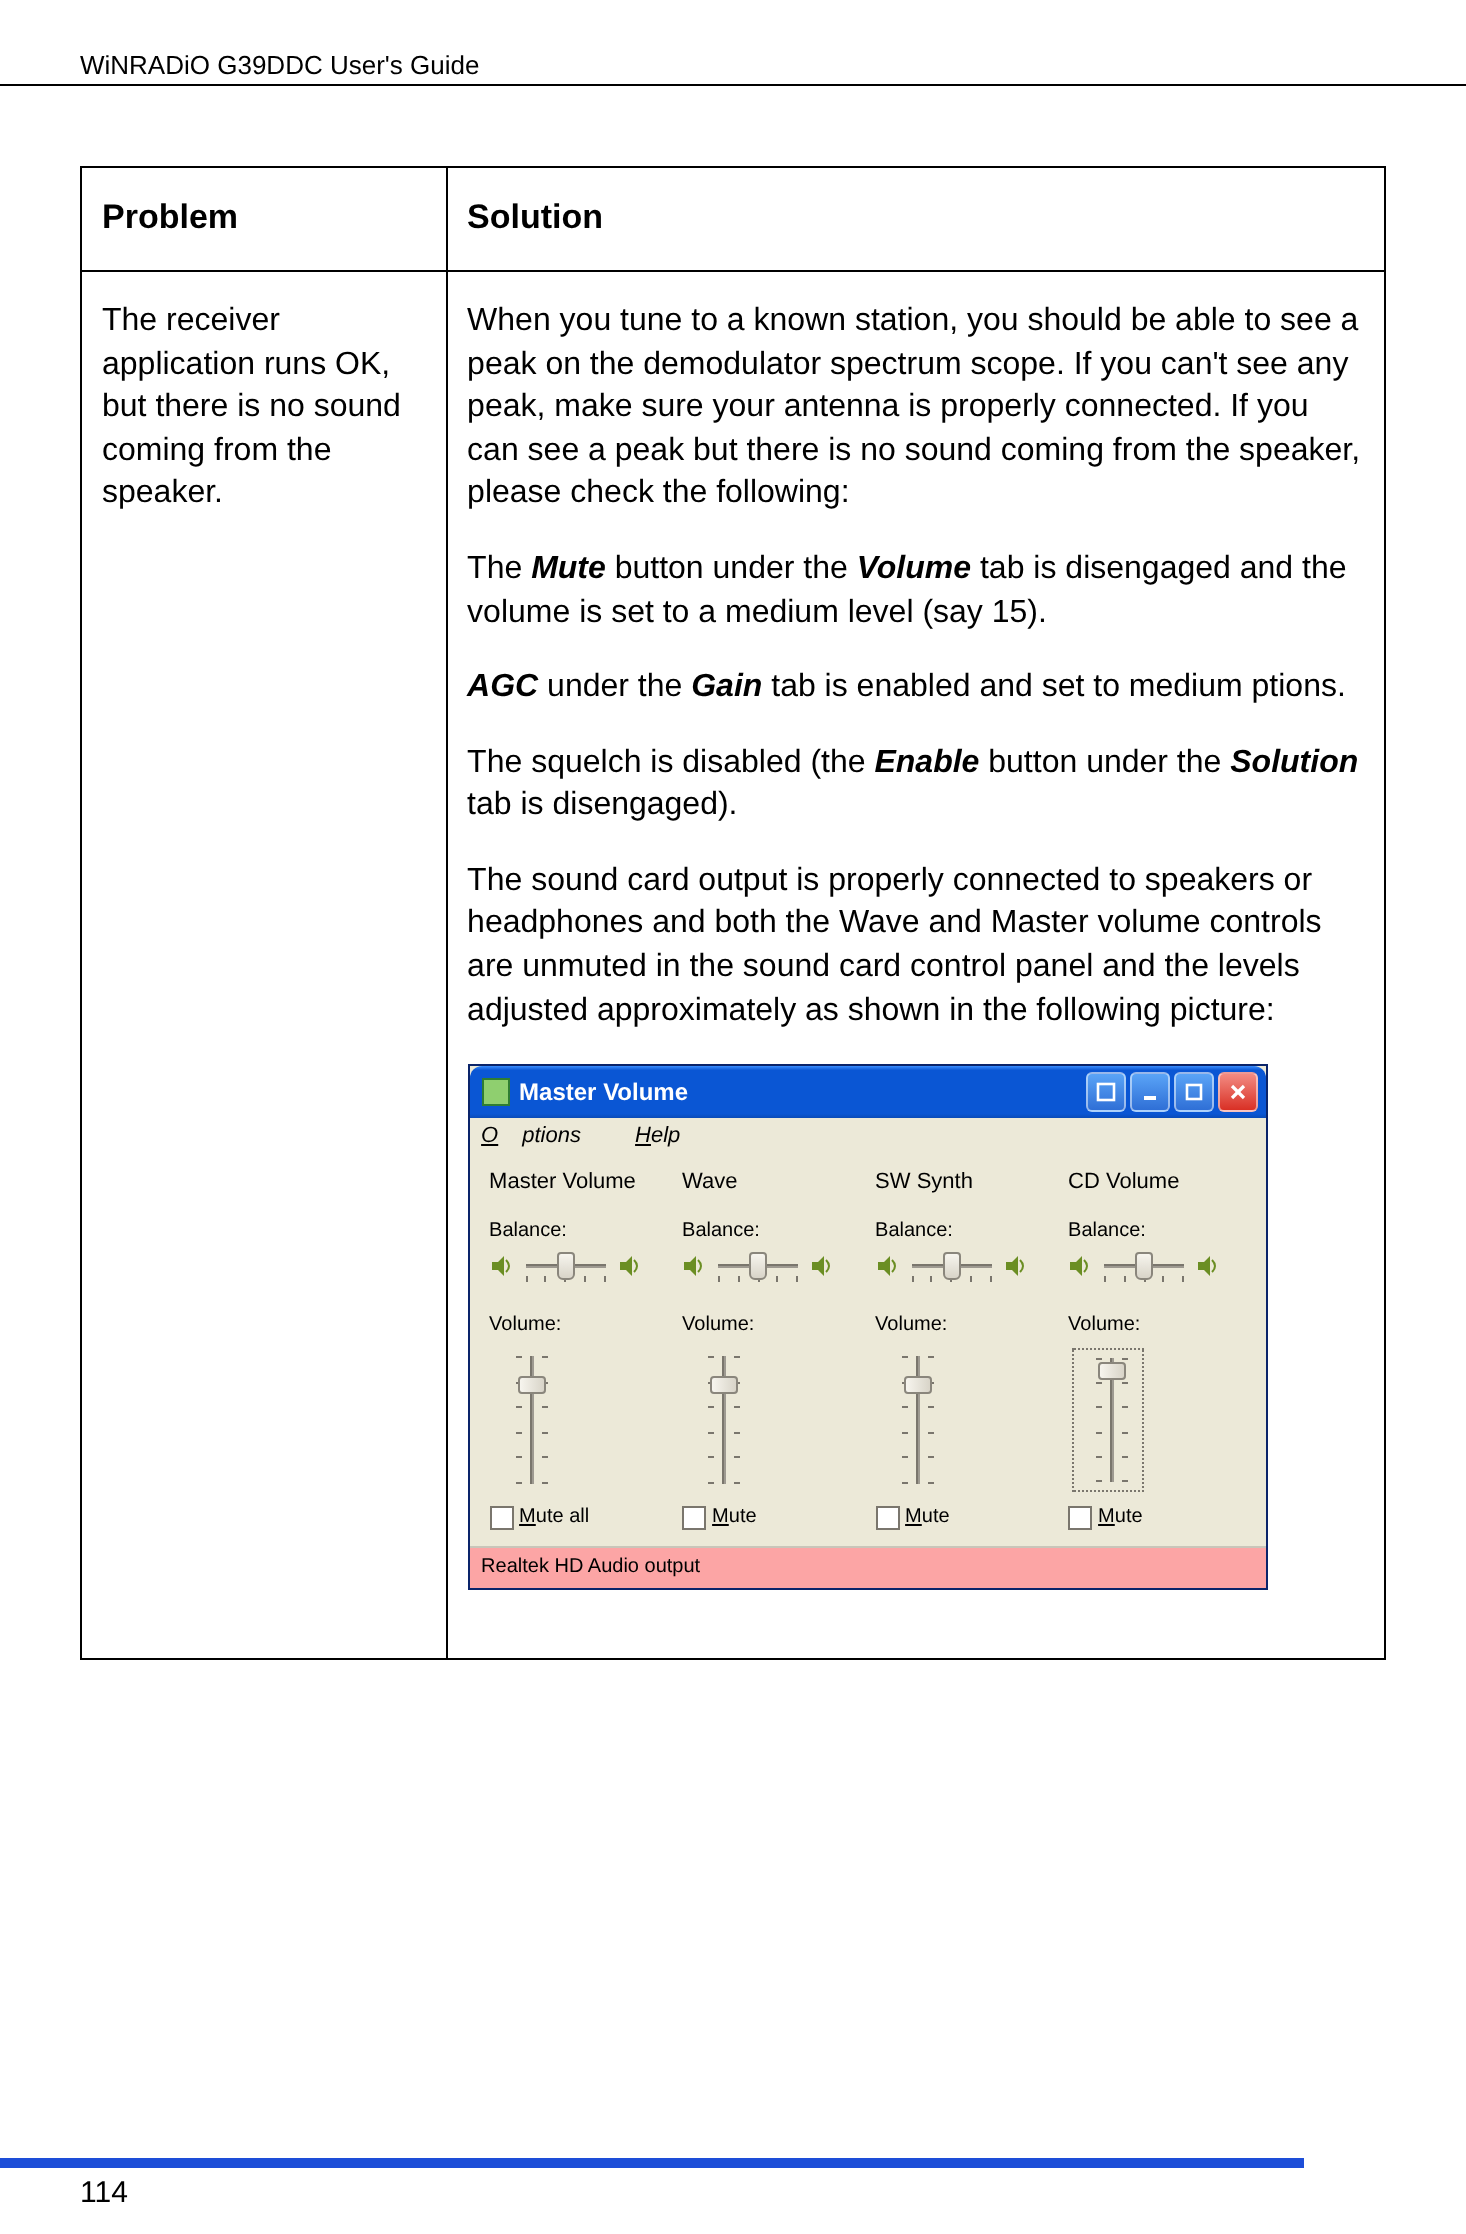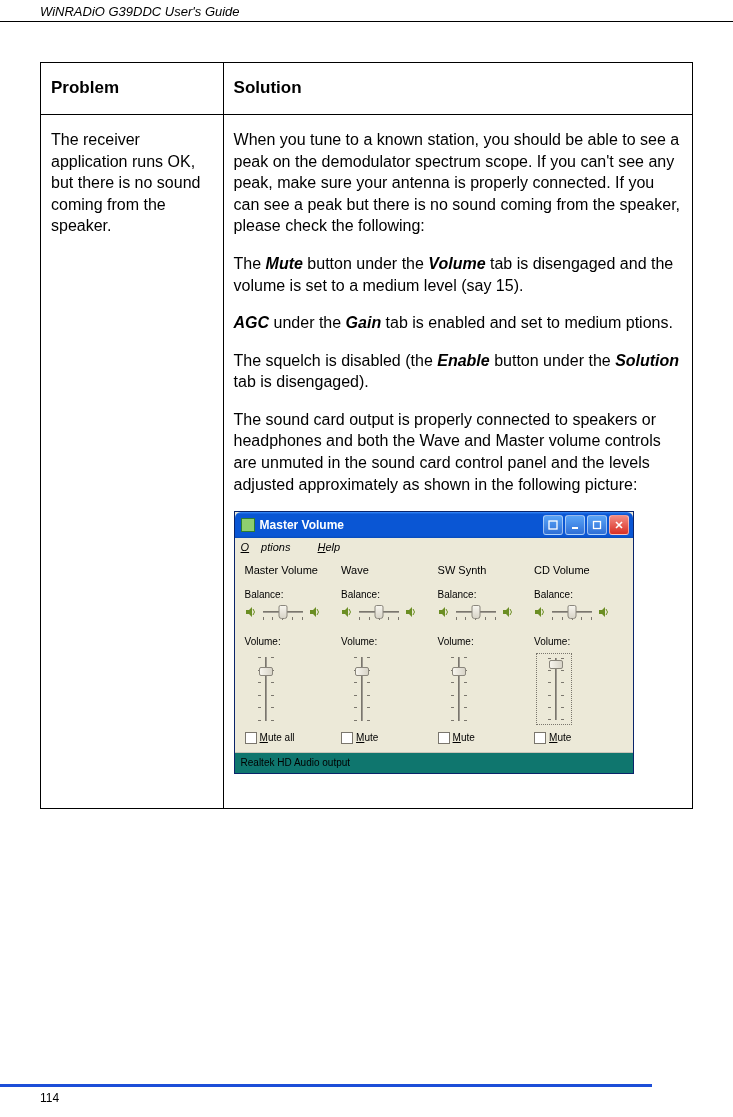--- a/index.html
+++ b/index.html
@@ -4,23 +4,22 @@
   <style>
     * { box-sizing: border-box; margin: 0; padding: 0; }
     body {
       font-family: Arial, Helvetica, sans-serif;
       background: #ffffff;
       width: 733px;
       height: 1117px;
       padding: 0;
     }
     .page-header {
-      font-style: italic;
       font-size: 13px;
-      padding: 4px 40px 2px;
+      padding: 25px 40px 2px;
       border-bottom: 1px solid #000;
     }
     .content {
       padding: 40px 40px 10px;
     }
     table.main-table {
       border-collapse: collapse;
       width: 100%;
       border: 1.5px solid #000;
     }
@@ -165,26 +164,26 @@
     }
     .cbox {
       width:12px; height:12px;
       background:#fff; border:1px solid #7a766d;
       display:inline-block;
     }
     .statusbar {
       border-top:1px solid #c9c5b9;
       padding:3px 6px;
       font-size:10px;
-      background:#0f766e;
+      background:#fca5a5;
     }
     .page-footer {
-      border-top:3px solid #1d4ed8;
+      border-top:5px solid #1d4ed8;
       padding:4px 40px;
-      font-size:12px;
+      font-size:15px;
       position:absolute;
       bottom:8px; left:0; right:0;
       width:652px;
     }
   </style>
 </head>
 <body>
 
 <div class="page-header">
   <span>WiNRADiO G39DDC User's Guide</span>

